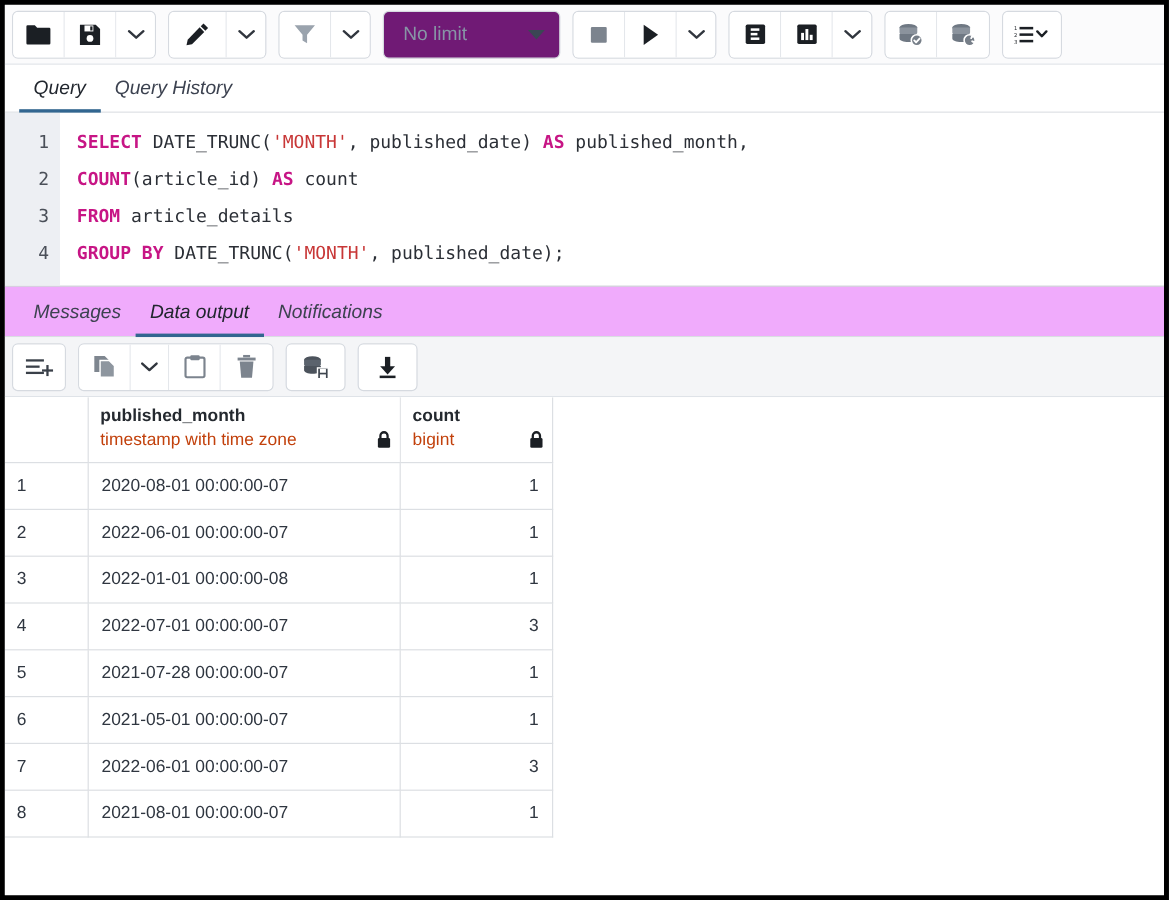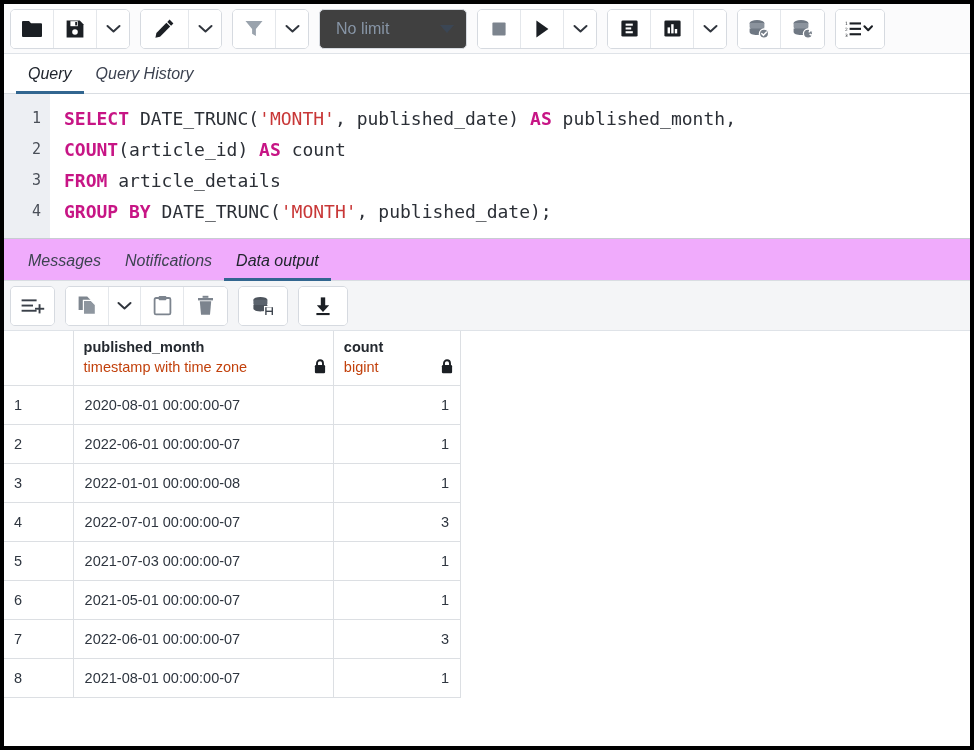--- a/index.html
+++ b/index.html
@@ -50,21 +50,21 @@
   .tbtn:last-child { border-right: none; }
   .tbtn.narrow { width: 32px; }
   .tbtn.wide { width: 48px; }
   .tbtn svg { display: block; }
 
   .limit-select {
     height: 40px;
     min-width: 148px;
     border: 1px solid #d6dae0;
     border-radius: 5px;
-    background: #404040;
+    background: #701a75;
     display: flex;
     align-items: center;
     justify-content: space-between;
     padding: 0 12px 0 16px;
     cursor: pointer;
   }
   .limit-label {
     font-size: 16px;
     color: #8795a6;
   }
@@ -116,21 +116,21 @@
     text-align: right;
     padding-right: 9px;
     color: #4a4f58;
     font-size: 15px;
     line-height: 31px;
     user-select: none;
   }
   .code {
     flex: 1;
     padding: 9px 0 0 14px;
-    font-size: 18px;
+    font-size: 15px;
     line-height: 31px;
     white-space: pre;
     color: #2b2f36;
   }
   .k  { color: #c71585; font-weight: bold; }  
   .fn { color: #2b2f36; }                      
   .s  { color: #c83737; }                      
   .p  { color: #2b2f36; }                      
 
   
@@ -385,25 +385,25 @@
         <div>3</div>
         <div>4</div>
       </div>
     <div class="code" id="code"><div><span class="k">SELECT</span><span class="p"> </span><span class="fn">DATE_TRUNC</span><span class="p">(</span><span class="s">'MONTH'</span><span class="p">, </span><span class="fn">published_date</span><span class="p">)</span><span class="p"> </span><span class="k">AS</span><span class="p"> </span><span class="fn">published_month</span><span class="p">,</span></div><div><span class="k">COUNT</span><span class="p">(</span><span class="fn">article_id</span><span class="p">)</span><span class="p"> </span><span class="k">AS</span><span class="p"> </span><span class="fn">count</span></div><div><span class="k">FROM</span><span class="p"> </span><span class="fn">article_details</span></div><div><span class="k">GROUP BY</span><span class="p"> </span><span class="fn">DATE_TRUNC</span><span class="p">(</span><span class="s">'MONTH'</span><span class="p">, </span><span class="fn">published_date</span><span class="p">);</span></div></div>
   </div>
 
   <div class="restabbar">
     <div class="tab">
       <span>Messages</span>
     </div>
+    <div class="tab active">
+      <span>Data output</span>
+    </div>
     <div class="tab">
       <span>Notifications</span>
-    </div>
-    <div class="tab active">
-      <span>Data output</span>
     </div>
   </div>
 
   <div class="restoolbar">
     <div class="btn-group">
       <div class="tbtn">
         <svg width="24" height="18" viewBox="0 0 24 18">
           <rect x="0.6" y="2.4" width="15" height="1.9" fill="#3a4049"></rect>
           <rect x="0.6" y="7.6" width="11.4" height="1.9" fill="#3a4049"></rect>
           <rect x="0.6" y="12.8" width="15" height="1.9" fill="#3a4049"></rect>
@@ -507,21 +507,21 @@
             <td class="cell-date">2022-01-01 00:00:00-08</td>
             <td class="cell-count">1</td>
           </tr>
           <tr>
             <td class="rownum">4</td>
             <td class="cell-date">2022-07-01 00:00:00-07</td>
             <td class="cell-count">3</td>
           </tr>
           <tr>
             <td class="rownum">5</td>
-            <td class="cell-date">2021-07-03 00:00:00-07</td>
+            <td class="cell-date">2021-07-28 00:00:00-07</td>
             <td class="cell-count">1</td>
           </tr>
           <tr>
             <td class="rownum">6</td>
             <td class="cell-date">2021-05-01 00:00:00-07</td>
             <td class="cell-count">1</td>
           </tr>
           <tr>
             <td class="rownum">7</td>
             <td class="cell-date">2022-06-01 00:00:00-07</td>

